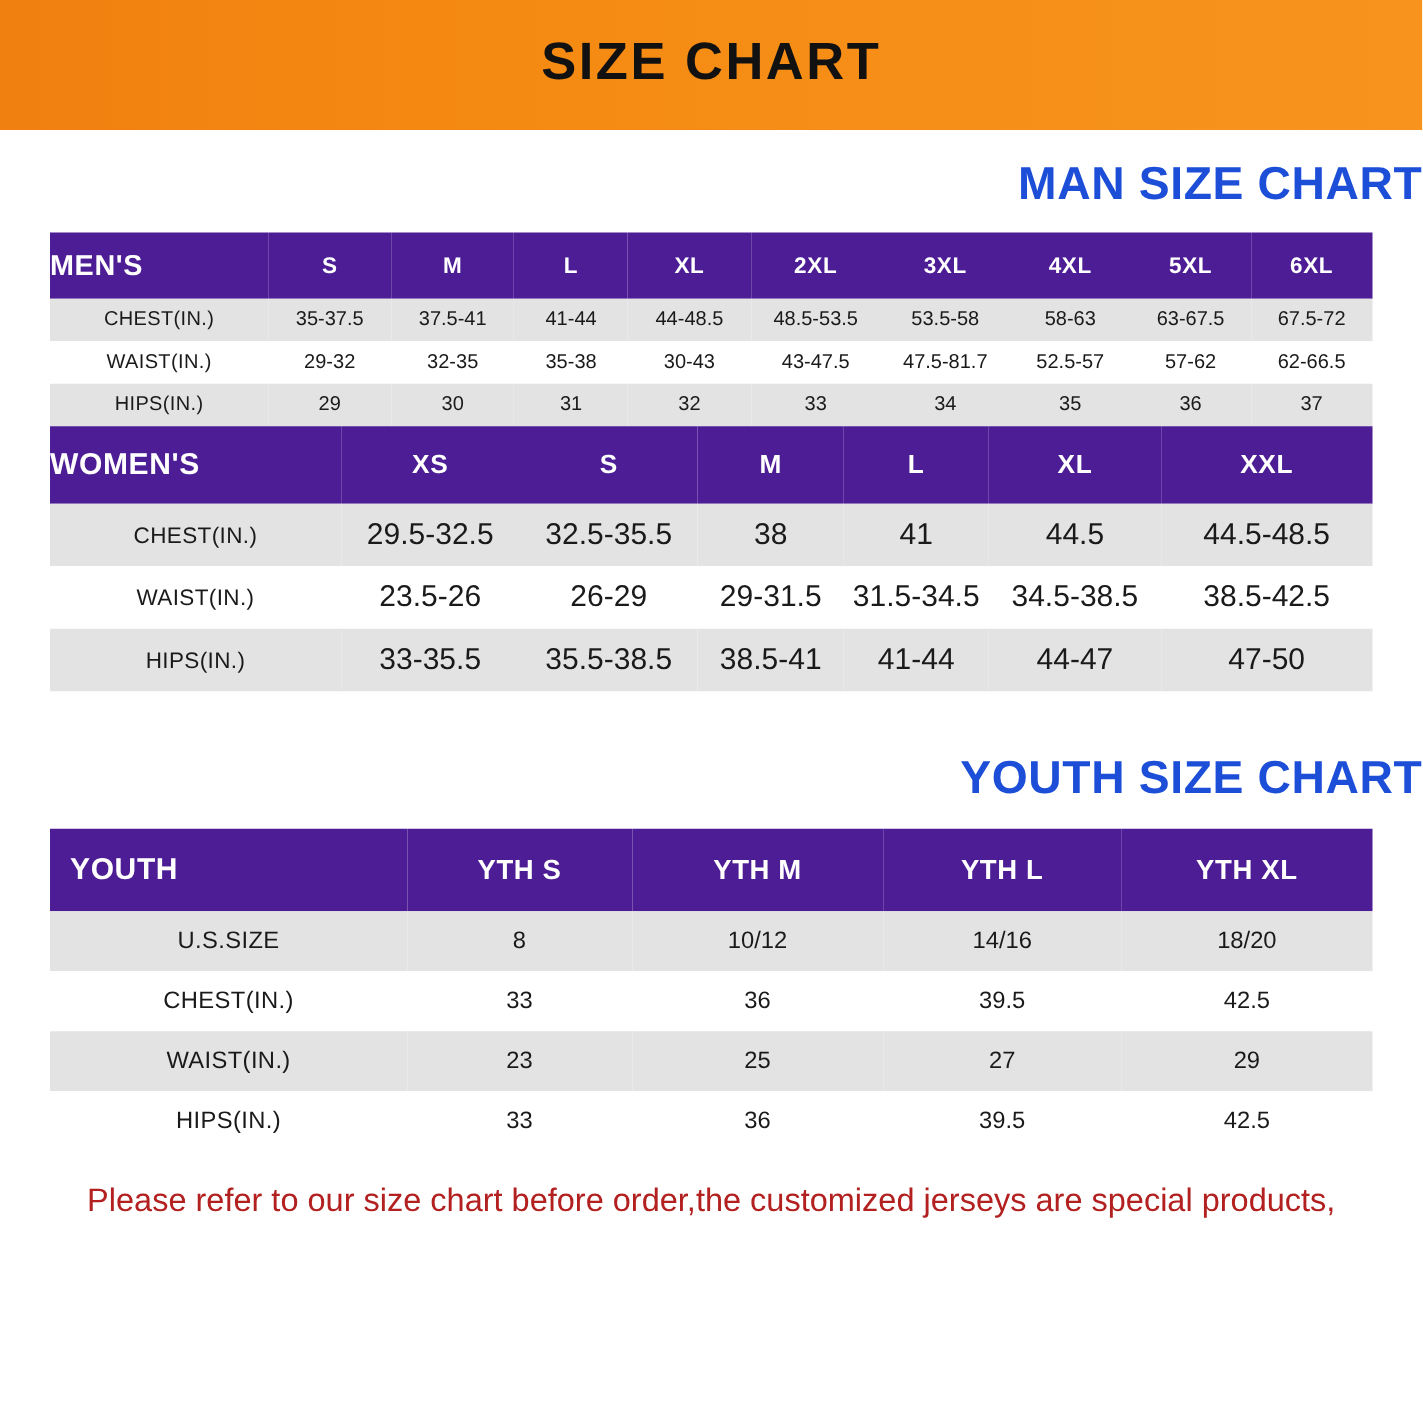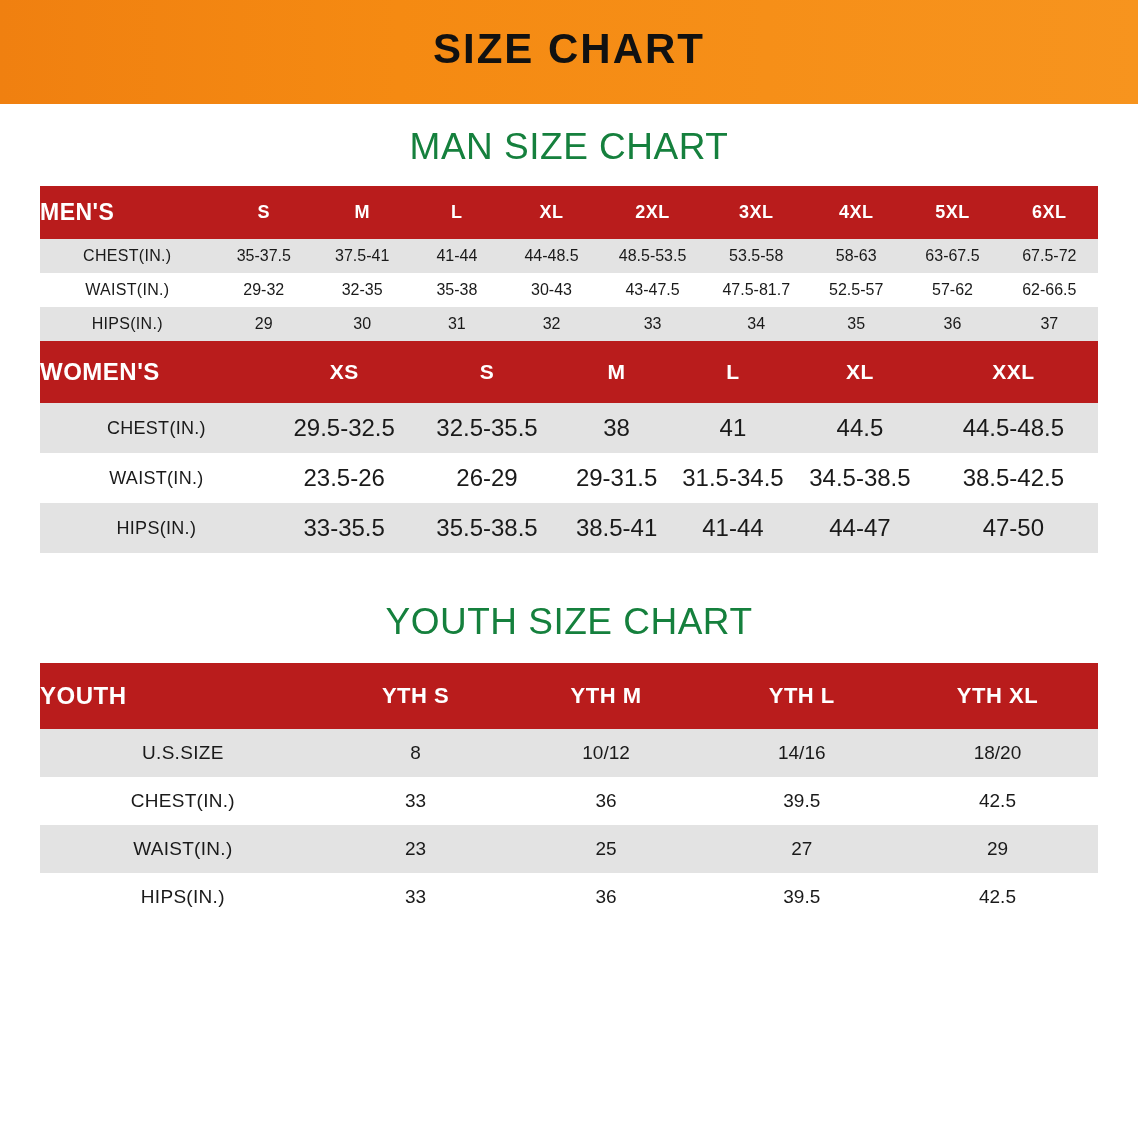--- a/index.html
+++ b/index.html
@@ -32,41 +32,41 @@
     font-size: 42px;
     letter-spacing: 2px;
     color: #111111;
     line-height: 1;
     margin: 0;
     padding-bottom: 6px;
   }
 
   
   .section-title {
-    text-align: center;
-    font-weight: normal;
-    color: #15803d;
+    text-align: right;
+    font-weight: bold;
+    color: #1d4ed8;
     font-family: "Liberation Sans", sans-serif;
   }
   .title-man   { font-size: 37px; margin-top: 22px; margin-bottom: 18px; letter-spacing: 0.5px; }
   .title-women { font-size: 37px; margin-top: 40px; margin-bottom: 20px; letter-spacing: 0.5px; }
   .title-youth { font-size: 37px; margin-top: 48px; margin-bottom: 20px; letter-spacing: 0.5px; }
 
   
   .tbl-wrap {
     margin: 0 40px;
   }
   table.sz {
     width: 100%;
     border-collapse: collapse;
     table-layout: fixed;
     font-family: "Liberation Sans", sans-serif;
   }
   table.sz thead th {
-    background: #b91c1c;
+    background: #4c1d95;
     color: #ffffff;
     font-size: 19px;
     font-weight: bold;
     padding: 12px 2px;
     text-align: center;
     letter-spacing: 0.5px;
   }
   table.sz thead th.lbl {
     text-align: left;
     padding-left: 18px;
@@ -94,21 +94,21 @@
   #men-table tbody td { font-size: 16px; padding: 8px 0; }
   #men-table tbody td.lbl { font-size: 16px; }
 
   
   #women-table thead th { font-size: 21px; padding: 17px 0; }
   #women-table thead th.lbl { font-size: 24px; }
   #women-table tbody td { font-size: 24px; padding: 11px 0; }
   #women-table tbody td.lbl { font-size: 18px; }
 
   
-  #youth-table thead th { font-size: 22px; padding: 19px 0; }
+  #youth-table thead th { font-size: 22px; padding: 19px 16px; }
   #youth-table thead th.lbl { font-size: 24px; }
   #youth-table tbody td { font-size: 19px; padding: 13px 16px; }
   #youth-table tbody td.lbl { font-size: 19px; }
 
   
   .notice {
     margin: 22px 34px 0 34px;
     color: #b32020;
     font-size: 26px;
     line-height: 1.35;
@@ -296,15 +296,16 @@
           <td>33</td>
           <td>36</td>
           <td>39.5</td>
           <td>42.5</td>
         </tr>
       </tbody>
     </table>
   </div>
 
   <div class="notice">
+    <div>Please refer to our size chart before order,the customized jerseys are special products,</div>
   </div>
 
 </div>
 
 </body></html>

